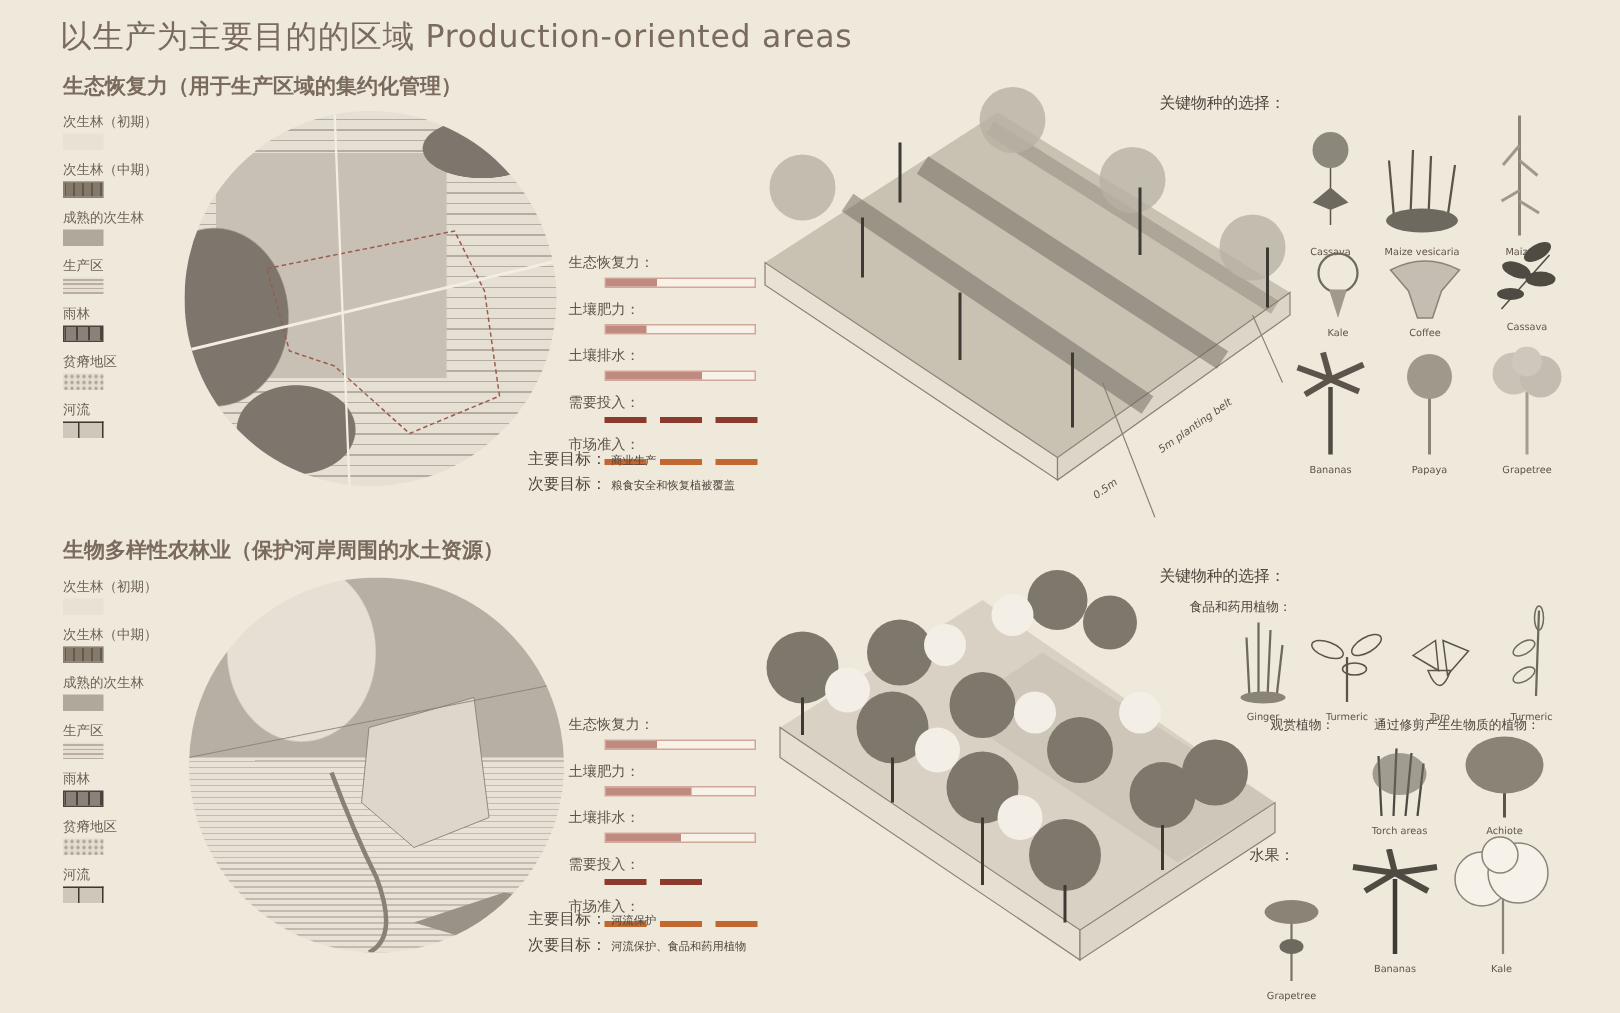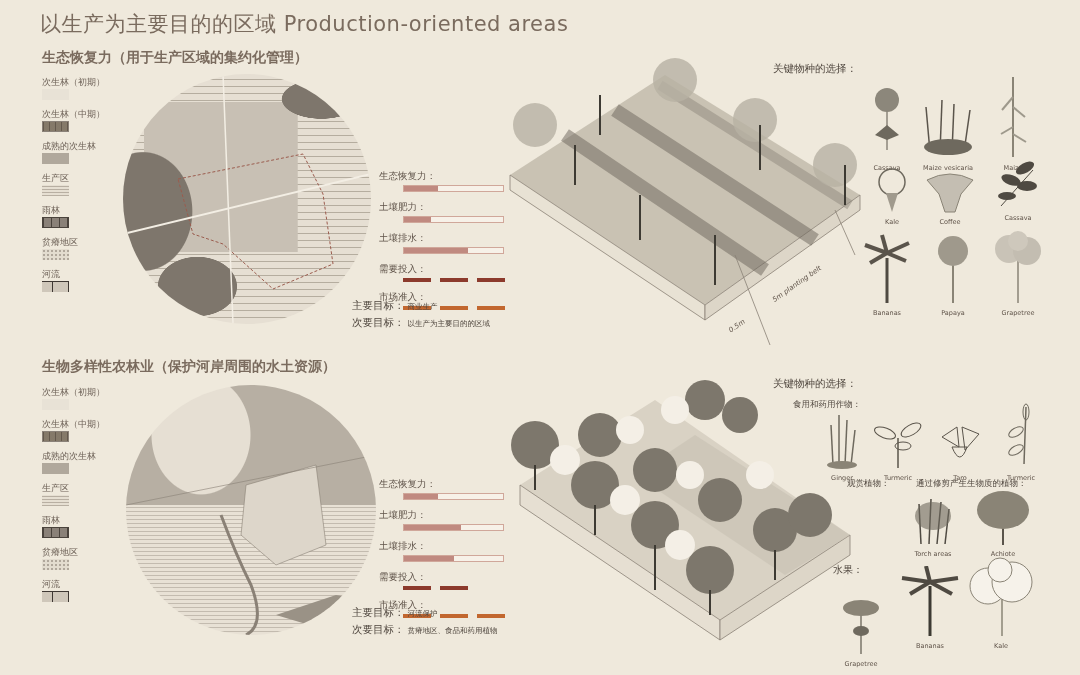--- a/index.html
+++ b/index.html
@@ -116,21 +116,21 @@
   </div>
   <div class="ind-label">市场准入：</div>
   <div class="dashes">
     <div class="dash" style="background:#c2672f"></div>
     <div class="dash" style="background:#c2672f"></div>
     <div class="dash" style="background:#c2672f"></div>
   </div>
 </div>
 
 <div class="abs goal" style="top:294px"><span class="goal-key">主要目标：</span><span class="goal-val">商业生产</span></div>
-<div class="abs goal" style="top:311px"><span class="goal-key">次要目标：</span><span class="goal-val">以生产为主要目的的区域</span></div>
+<div class="abs goal" style="top:311px"><span class="goal-key">次要目标：</span><span class="goal-val">粮食安全和恢复植被覆盖</span></div>
 
 <div class="abs" style="left:505px;top:55px;width:360px;height:290px">
   <svg width="360" height="290">
     <polygon points="5,120 200,250 355,140 160,20" fill="#a9a392" opacity="0.55"></polygon>
     <polygon points="5,120 5,135 200,265 200,250" fill="#e8e2d4" stroke="#8a8176" stroke-width="0.8"></polygon>
     <polygon points="200,250 200,265 355,155 355,140" fill="#ddd6c8" stroke="#8a8176" stroke-width="0.8"></polygon>
     <line x1="60" y1="80" x2="260" y2="215" stroke="#6d665c" stroke-width="14" opacity="0.5"></line>
     <line x1="110" y1="55" x2="310" y2="185" stroke="#6d665c" stroke-width="14" opacity="0.5"></line>
     <line x1="155" y1="30" x2="345" y2="150" stroke="#8a8378" stroke-width="10" opacity="0.45"></line>
     <g fill="#b8b2a4" opacity="0.8">
@@ -305,21 +305,21 @@
   </div>
   <div class="ind-label">市场准入：</div>
   <div class="dashes">
     <div class="dash" style="background:#c2672f"></div>
     <div class="dash" style="background:#c2672f"></div>
     <div class="dash" style="background:#c2672f"></div>
   </div>
 </div>
 
 <div class="abs goal" style="top:601px"><span class="goal-key">主要目标：</span><span class="goal-val">河流保护</span></div>
-<div class="abs goal" style="top:618px"><span class="goal-key">次要目标：</span><span class="goal-val">贫瘠地区、食品和药用植物</span></div>
+<div class="abs goal" style="top:618px"><span class="goal-key">次要目标：</span><span class="goal-val">河流保护、食品和药用植物</span></div>
 
 <div class="abs" style="left:495px;top:375px;width:360px;height:280px">
   <svg width="360" height="280">
     <polygon points="25,110 225,245 355,160 160,25" fill="#d9d2c4"></polygon>
     <polygon points="25,110 25,130 225,265 225,245" fill="#e6dfd2" stroke="#8a8176" stroke-width="0.8"></polygon>
     <polygon points="225,245 225,265 355,180 355,160" fill="#ddd6c8" stroke="#8a8176" stroke-width="0.8"></polygon>
     <polygon points="200,60 355,160 290,200 140,100" fill="#c7c0b3" opacity="0.6"></polygon>
     <g fill="#7d776c">
       <circle cx="40" cy="70" r="24"></circle>
         <circle cx="100" cy="110" r="24"></circle>
@@ -346,21 +346,21 @@
       <line x1="40" y1="90" x2="40" y2="115"></line>
         <line x1="100" y1="130" x2="100" y2="160"></line>
         <line x1="160" y1="170" x2="160" y2="215"></line>
         <line x1="215" y1="215" x2="215" y2="240"></line>
         <line x1="280" y1="175" x2="280" y2="205"></line>
     </g>
   </svg>
 </div>
 
 <div class="abs species-title" style="left:773px;top:377px">关键物种的选择：</div>
-<div class="abs sub-title" style="left:793px;top:399px">食用和药用作物：</div>
+<div class="abs sub-title" style="left:793px;top:399px">食品和药用植物：</div>
 
 <div class="abs plant" style="left:822px;top:410px;width:40px">
   <svg width="34" height="60">
       <g stroke="#6e695e" stroke-width="1.5">
         <line x1="8" y1="55" x2="6" y2="15"></line>
         <line x1="14" y1="55" x2="14" y2="5"></line>
         <line x1="20" y1="55" x2="22" y2="10"></line>
         <line x1="26" y1="55" x2="30" y2="20"></line>
       </g>
       <ellipse cx="17" cy="55" rx="15" ry="4" fill="#8a8476"></ellipse>

